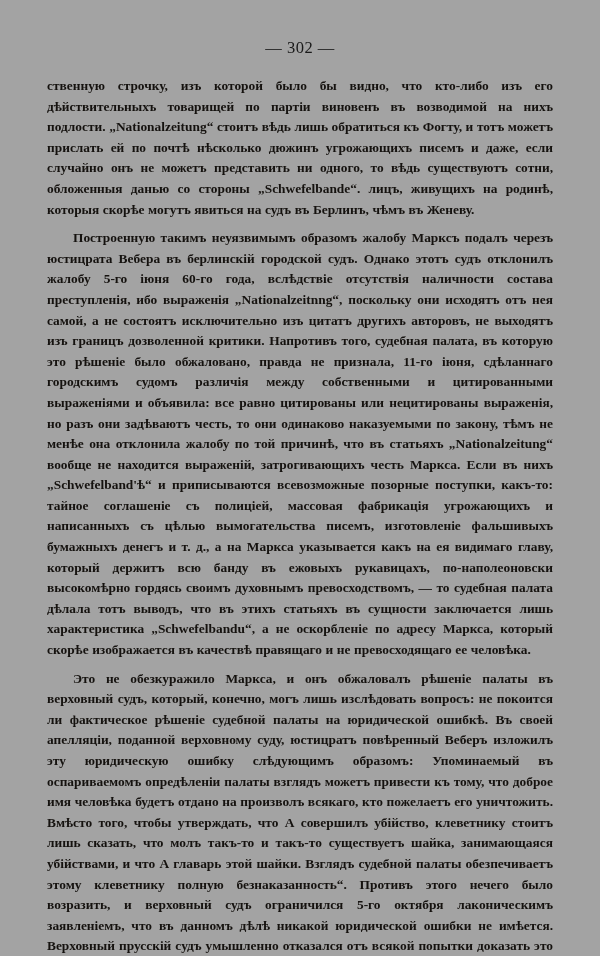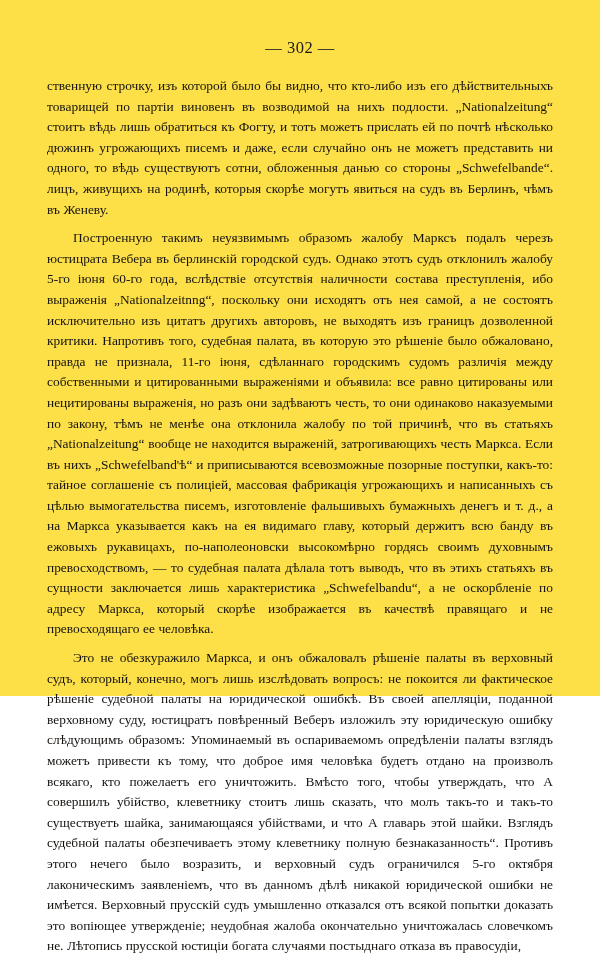--- a/index.html
+++ b/index.html
@@ -10,22 +10,22 @@
   body {
     width: 600px;
     height: 956px;
     overflow: hidden;
     font-family: "Liberation Serif", "DejaVu Serif", serif;
     color: #141414;
   }
   .page {
     position: relative;
     width: 600px;
-    height: 696px;
-    background: #fde047;
+    height: 956px;
+    background: #a3a3a3;
     box-sizing: border-box;
     padding: 14px;
   }
   .page-number {
     position: absolute;
     top: 38px;
     left: 0;
     width: 600px;
     text-align: center;
     font-size: 16.5px;
@@ -43,20 +43,21 @@
     line-height: 20.6px;
     color: #15120f;
     -webkit-font-smoothing: antialiased;
   }
   .para {
     margin: 0 0 0 0;
     text-indent: 26px;
     text-align: justify;
     text-justify: inter-word;
     hyphens: manual;
+    font-weight: bold;
   }
   .para.first {
     text-indent: 0;
   }
   .para + .para {
     margin-top: 8px;
   }
   
   .body-text .para {
     word-spacing: 0.2px;

